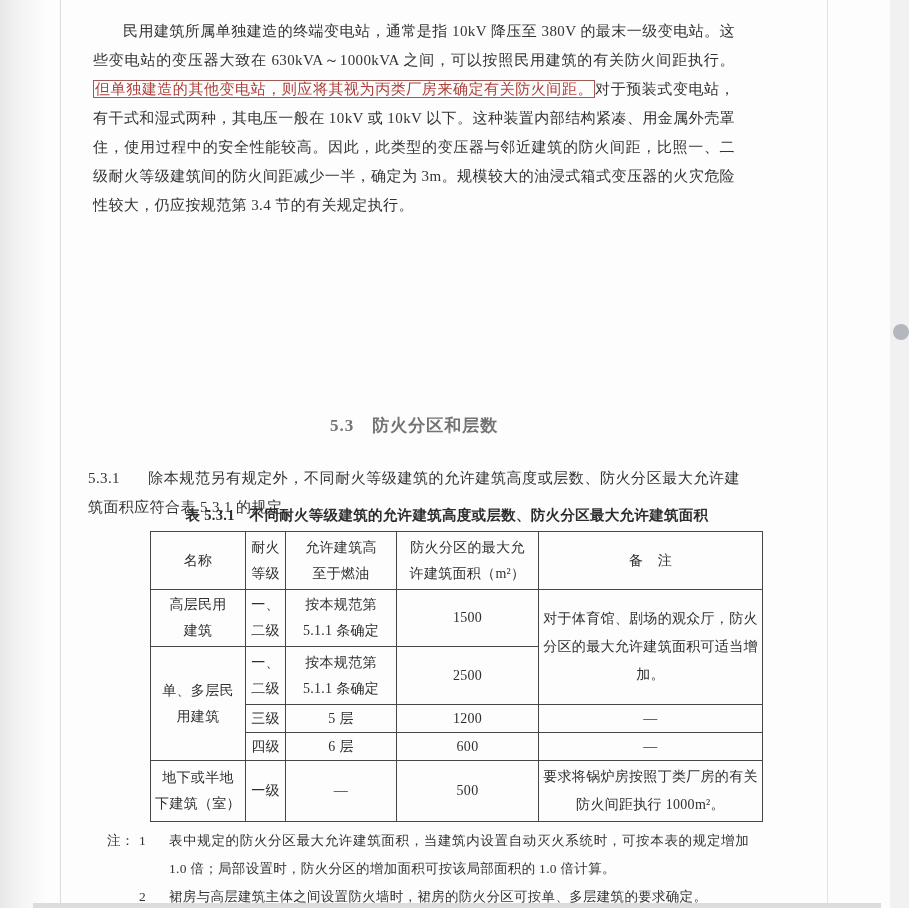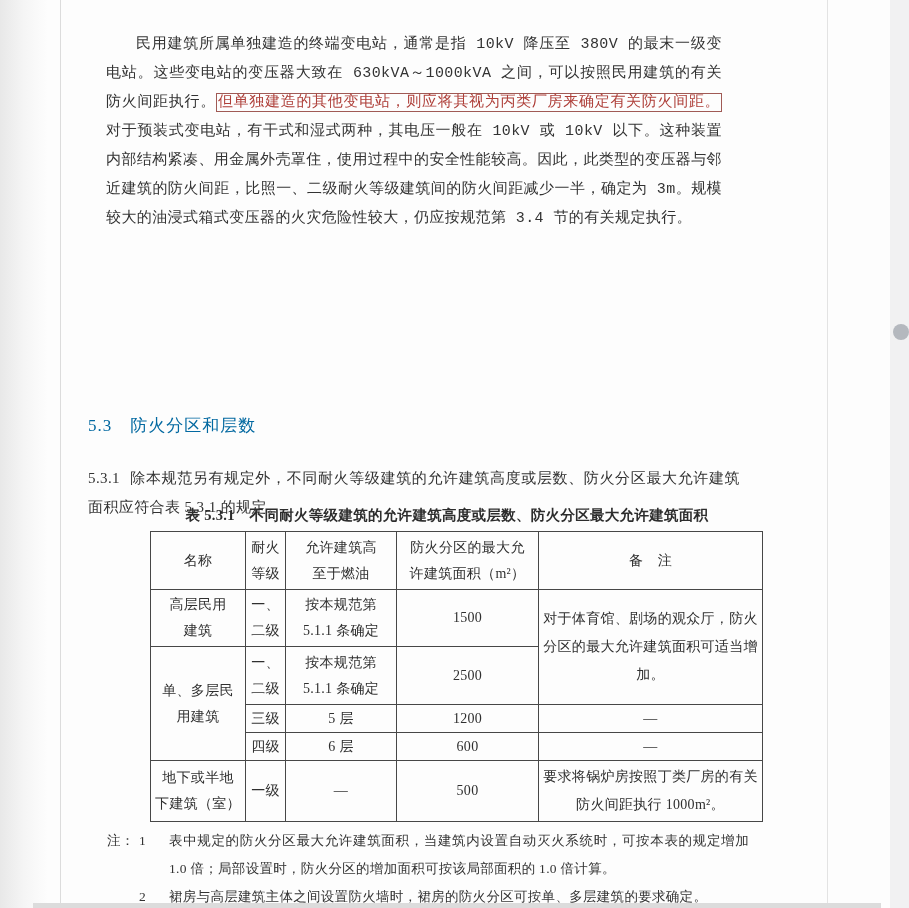--- a/index.html
+++ b/index.html
@@ -31,38 +31,38 @@
   .bottom-strip {
     position:absolute; left:33px; top:903px; width:848px; height:5px;
     background:#dcdcdc;
   }
   
   .text-block {
     position:absolute; left:88px; top:12px; width:652px;
     font-size:15px; line-height:29px; text-align:justify;
     letter-spacing:0.4px;
   }
-  .text-block p { margin:18px; text-indent:2em;font-family:Liberation Mono, monospace; }
+  .text-block p { margin:5px; text-indent:2em; }
   .red-box {
     color:#ae3f39;
     border:1px solid #a05a55;
     padding:0 1px;
     -webkit-box-decoration-break:clone;
     box-decoration-break:clone;
   }
   .section-heading {
     position:absolute; left:88px; top:414px; width:652px;
-    text-align:left; font-size:17px; font-weight:normal; color:#0369a1;
+    text-align:center; font-size:17px; font-weight:bold; color:#737373;
     letter-spacing:1px;
   }
   .clause {
     position:absolute; left:88px; top:449px; width:652px;
     font-size:15px; line-height:29px; text-align:justify; letter-spacing:0.4px;
   }
-  .clause-num { margin-right:10px; }
+  .clause-num { margin-right:28px; }
   .table-title {
     position:absolute; left:139px; top:506px; width:616px;
     text-align:center; font-size:14.5px; font-weight:bold;
     letter-spacing:0.3px; color:#2d2d2d;
   }
   
   .main-table {
     position:absolute; left:150px; top:531px; width:612px;
     border-collapse:collapse; font-size:14px; color:#2f2f2f;
     table-layout:fixed; letter-spacing:0.3px;

